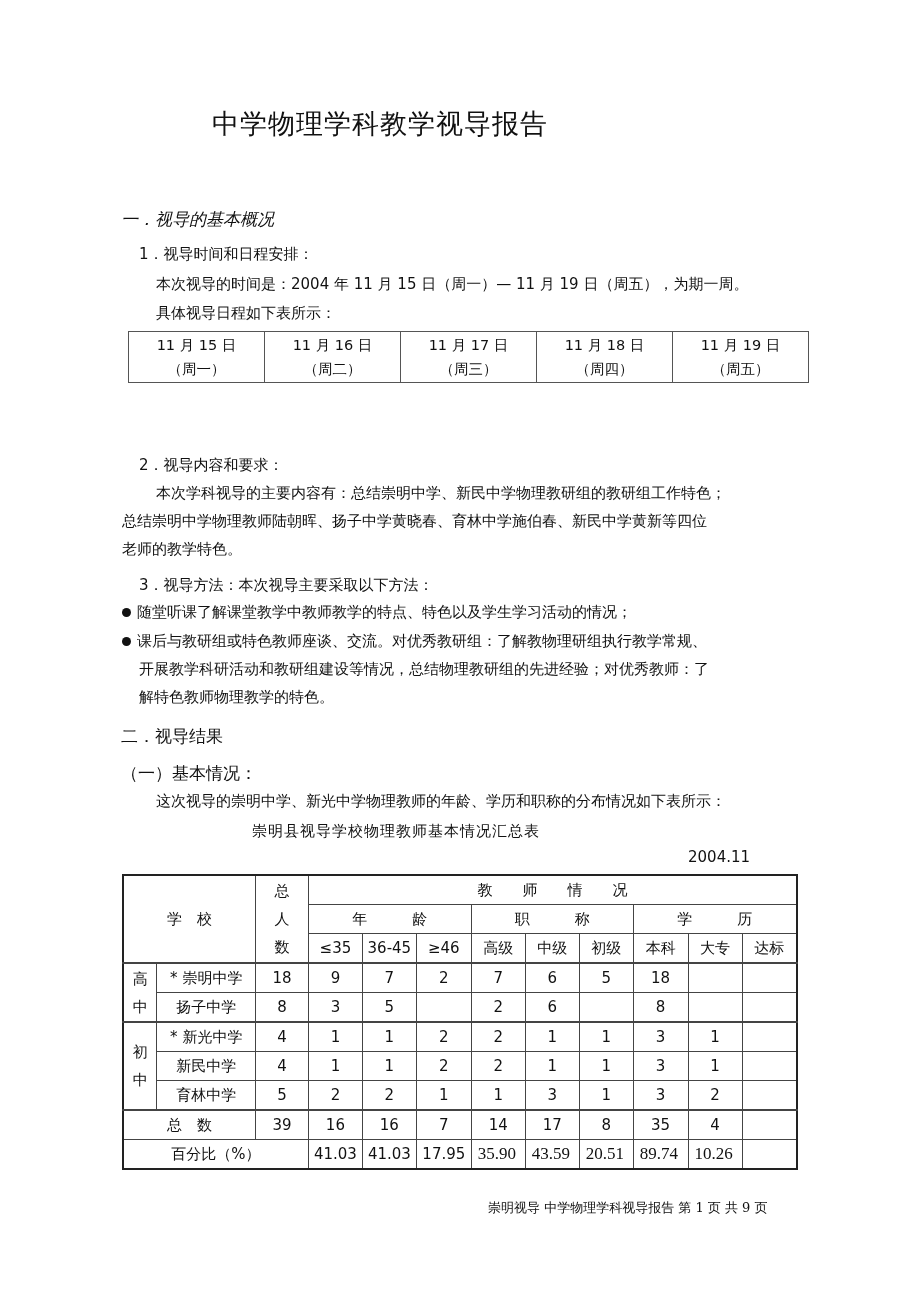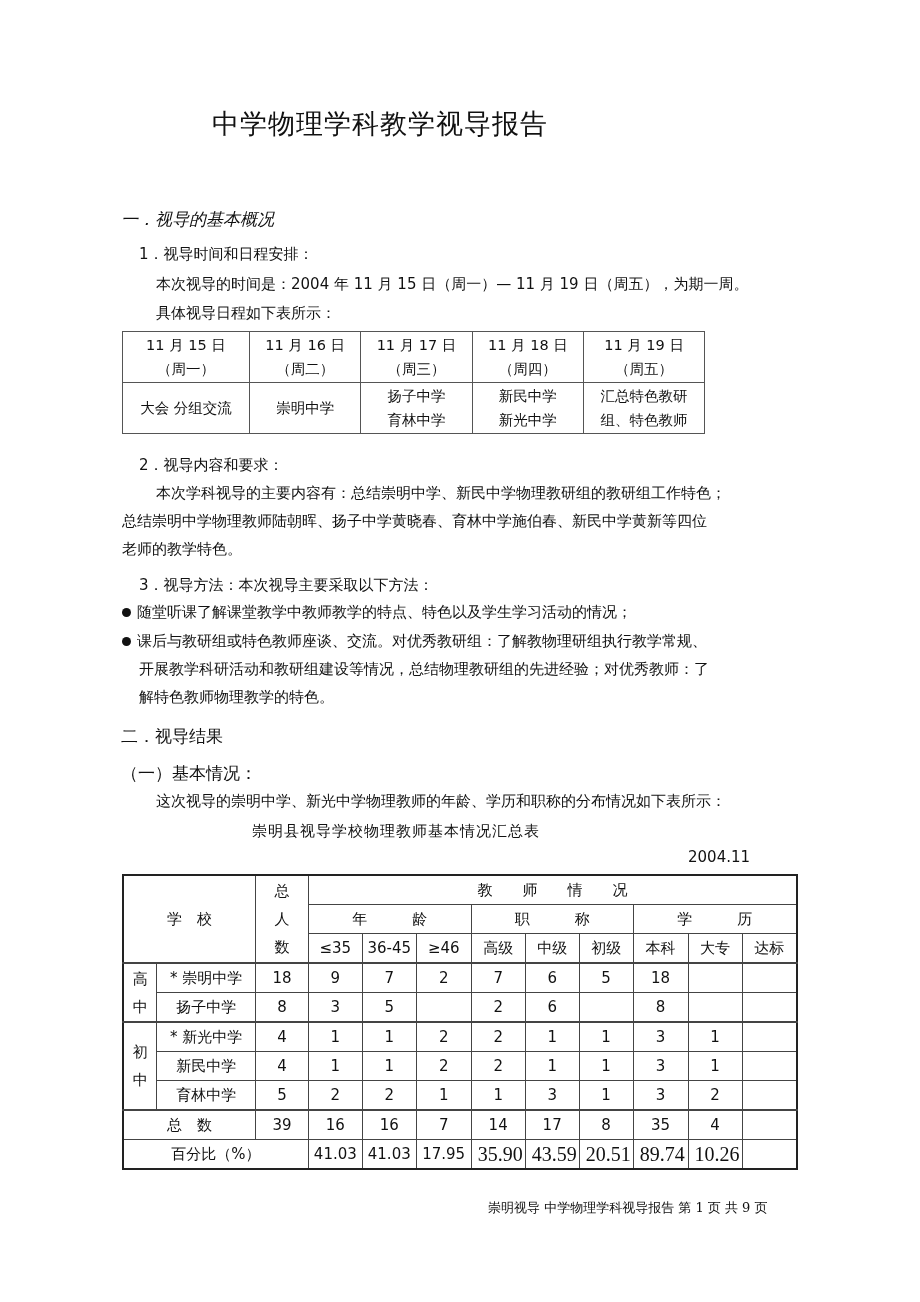--- a/index.html
+++ b/index.html
@@ -4,29 +4,29 @@
 <style>
   html, body { margin: 0; padding: 0; background: #ffffff; }
   body { width: 920px; height: 1302px; position: relative; overflow: hidden;
          font-family: "DejaVu Sans", "Liberation Sans", sans-serif; color: #111; }
   .abs { position: absolute; white-space: nowrap; }
   .title { left: 0; width: 760px; top: 106px; text-align: center; font-size: 27px; letter-spacing: 1px; }
   .h1 { font-size: 17px; }
   .p { font-size: 15px; }
 
   table { border-collapse: collapse; position: absolute; }
-  .sched { left: 122px; top: 331px; width: 583px; border-radius: 26px; }
+  .sched { left: 128px; top: 331px; width: 681px; border-radius: 26px; }
   .sched td { border: 1px solid #555; text-align: center; font-size: 14.5px; line-height: 24px; padding: 1px 2px; }
   .sched tr.r1 td { height: 48px; }
   .sched tr.r2 td { height: 48px; }
 
   .stats { left: 122px; top: 874px; width: 676px; border: 2px solid #222; }
   .stats td { border: 1px solid #444; text-align: center; font-size: 15px; height: 28px; padding: 0; }
   .stats td.lab { font-size: 15px; }
-  .stats td.pct { font-family: "Liberation Serif", "DejaVu Serif", serif; font-size: 20px; text-align: left; padding-left: 6px; margin-left: 24px; }
+  .stats td.pct { font-family: "Liberation Serif", "DejaVu Serif", serif; font-size: 17px; text-align: left; padding-left: 6px; margin-left: 24px; }
   .stats td.pctc { font-size: 15px; }
   .stats tr.sep td { border-top: 2px solid #444; }
 
   .bullet { display: inline-block; width: 9px; height: 9px; border-radius: 50%; background: #111; margin-right: 6px; vertical-align: middle; }
   .footer { left: 488px; top: 1199px; font-size: 13px; font-family: "DejaVu Serif", "Liberation Serif", serif; }
 </style>
 </head>
 <body>
 
 <div class="abs title">中学物理学科教学视导报告</div>
@@ -51,40 +51,20 @@
           <div>11 月 17 日</div>
           <div>（周三）</div>
         </td>
     <td>
           <div>11 月 18 日</div>
           <div>（周四）</div>
         </td>
     <td>
           <div>11 月 19 日</div>
           <div>（周五）</div>
-        </td>
-  </tr>
-  <tr class="r2">
-    <td>
-          <div>大会  分组交流</div>
-        </td>
-    <td>
-          <div>崇明中学</div>
-        </td>
-    <td>
-          <div>扬子中学</div>
-          <div>育林中学</div>
-        </td>
-    <td>
-          <div>新民中学</div>
-          <div>新光中学</div>
-        </td>
-    <td>
-          <div>汇总特色教研</div>
-          <div>组、特色教师</div>
         </td>
   </tr>
 </tbody>
   </table>
 
 <div class="abs p" style="left:139px; top:456px;">2．视导内容和要求：</div>
 <div class="abs p" style="left:156px; top:484px;">本次学科视导的主要内容有：总结崇明中学、新民中学物理教研组的教研组工作特色；</div>
 <div class="abs p" style="left:122px; top:512px;">总结崇明中学物理教师陆朝晖、扬子中学黄晓春、育林中学施伯春、新民中学黄新等四位</div>
 <div class="abs p" style="left:122px; top:540px;">老师的教学特色。</div>
 

